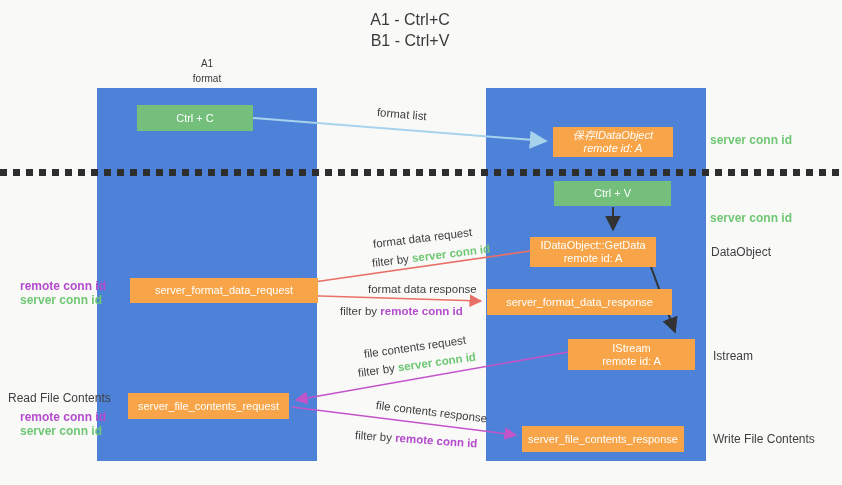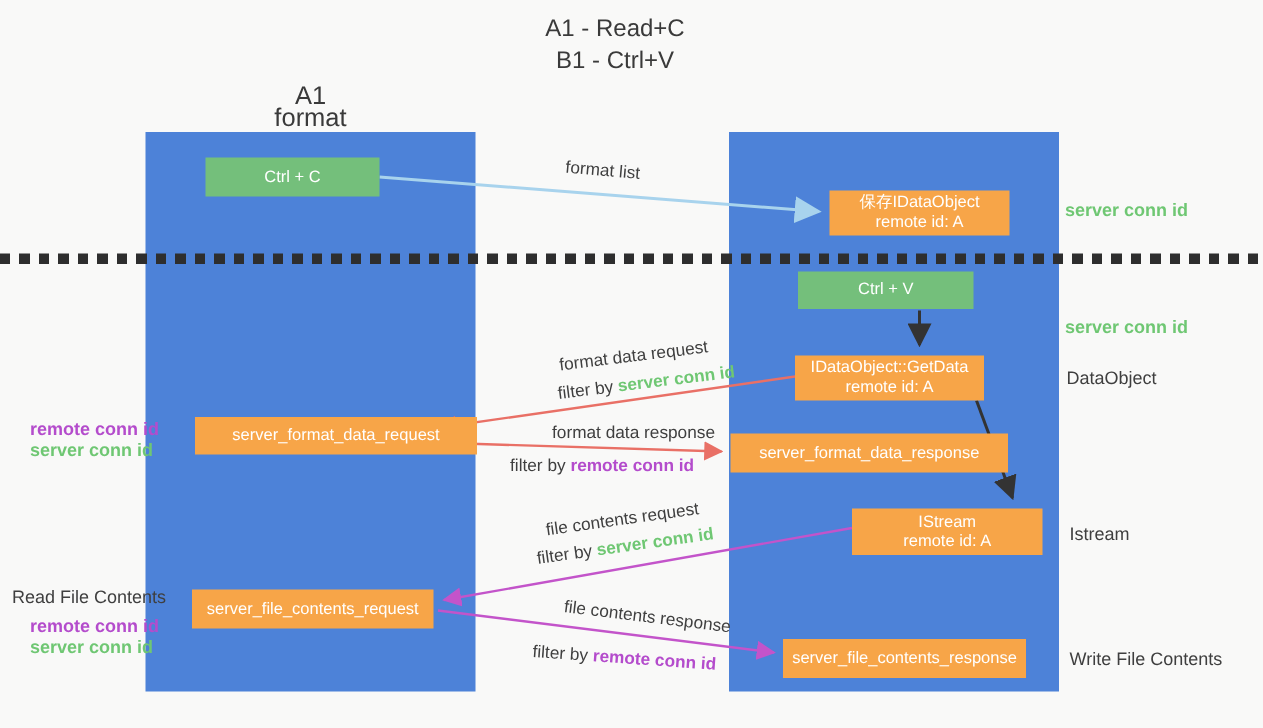--- a/index.html
+++ b/index.html
@@ -15,21 +15,21 @@
   }
   .abs{position:absolute;}
   .title{
     left:310px;top:9px;width:200px;
     text-align:center;
     font-size:16px;line-height:21px;
     color:#3a3a3a;
   }
   .col-header{
     width:220px;text-align:center;
-    font-size:17px;line-height:15px;color:#3a3a3a;
+    font-size:10px;line-height:15px;color:#3a3a3a;
   }
   .lifeline{
     top:88px;width:220px;height:373px;
     background:#4d82d8;
   }
   .dotted{
     left:0;top:169px;width:842px;height:7px;
     background:repeating-linear-gradient(90deg,#2e2e2e 0 7px,transparent 7px 13px);
   }
   .nodebox{
@@ -48,21 +48,21 @@
   .purple{color:#b44ccc;font-weight:bold;}
   .arrowlbl{font-size:11.5px;color:#3f3f3f;white-space:nowrap;transform-origin:left center;}
   svg.overlay{position:absolute;left:0;top:0;pointer-events:none;}
 </style>
 </head>
 <body>
 
 <div class="canvas">
 
   <div class="abs title">
-    <div>A1 - Read+C</div>
+    <div>A1 - Ctrl+C</div>
     <div>B1 - Ctrl+V</div>
   </div>
 
   <div class="abs col-header" style="left:97px;top:56px;">
     <div>A1</div>
     <div>format</div>
   </div>
 
   <div class="abs lifeline" style="left:97px;"></div>
   <div class="abs lifeline" style="left:486px;"></div>
@@ -90,26 +90,26 @@
     <line x1="551" y1="248" x2="293" y2="285" stroke="#e97066" stroke-width="1.6" marker-end="url(#m-red)"></line>
     <line x1="288" y1="295" x2="481" y2="301" stroke="#e97066" stroke-width="1.6" marker-end="url(#m-red)"></line>
     <line x1="568" y1="352" x2="296" y2="400" stroke="#c354ca" stroke-width="1.6" marker-end="url(#m-mag)"></line>
     <line x1="292" y1="407" x2="516" y2="435" stroke="#c354ca" stroke-width="1.6" marker-end="url(#m-mag)"></line>
   </svg>
 
   <div class="abs nodebox box-green" style="left:137px;top:105px;width:116px;height:26px;">
     <div>Ctrl + C</div>
   </div>
 
-  <div class="abs nodebox box-orange" style="left:553px;top:127px;width:120px;height:30px;">
+  <div class="abs nodebox box-orange" style="left:553px;top:127px;width:120px;height:30px;font-style:italic;">
     <div>保存IDataObject</div>
     <div>remote id: A</div>
   </div>
 
-  <div class="abs nodebox box-green" style="left:532px;top:181px;width:117px;height:25px;">
+  <div class="abs nodebox box-green" style="left:554px;top:181px;width:117px;height:25px;">
     <div>Ctrl + V</div>
   </div>
 
   <div class="abs nodebox box-orange" style="left:530px;top:237px;width:126px;height:30px;">
     <div>IDataObject::GetData</div>
     <div>remote id: A</div>
   </div>
 
   <div class="abs nodebox box-orange" style="left:130px;top:278px;width:188px;height:25px;">
     <div>server_format_data_request</div>

